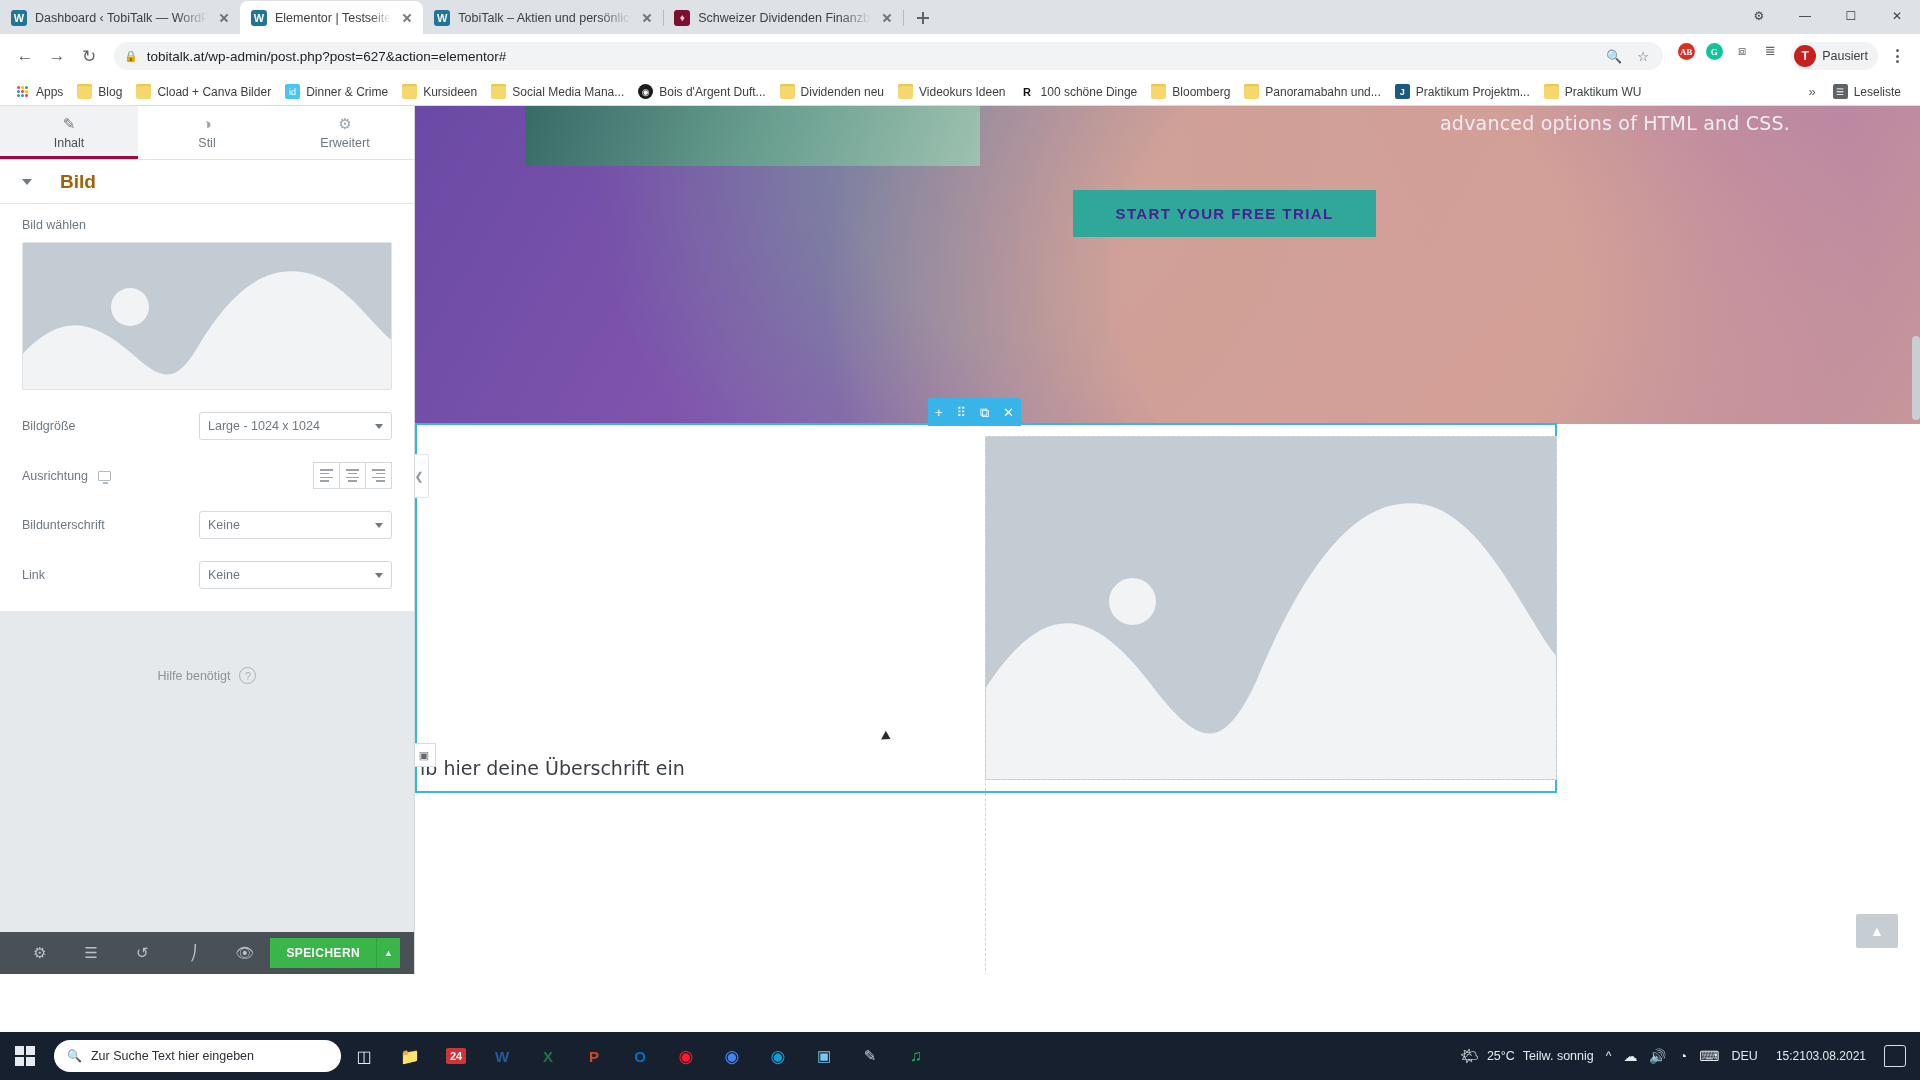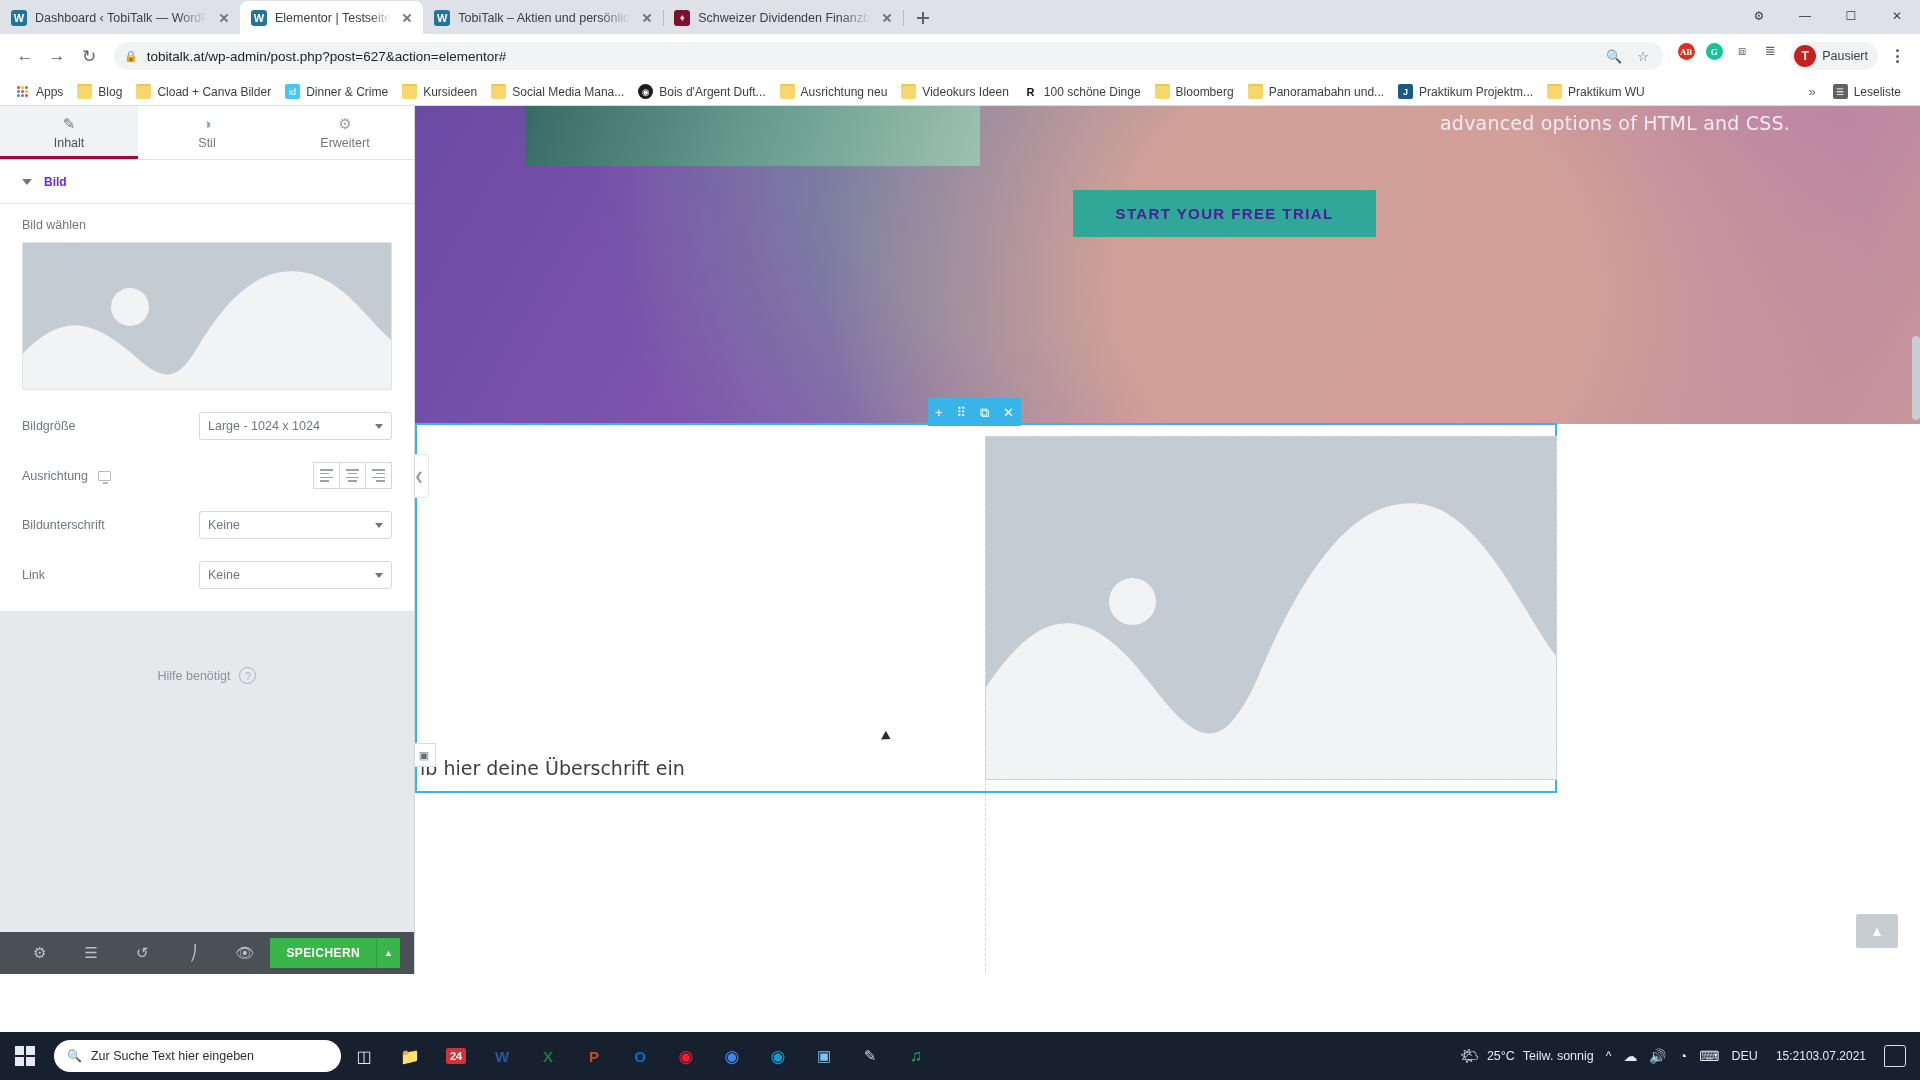--- a/index.html
+++ b/index.html
@@ -121,23 +121,23 @@
   .tabs { height:54px; background:#fff; display:flex; border-bottom:1px solid #e0e2e5; }
   .ptab { flex:1 1 0; display:flex; flex-direction:column; align-items:center;
           justify-content:center; gap:5px; font-size:12.5px; color:#6d7882; position:relative; }
   .ptab .ti { font-size:15px; color:#9aa3ab; line-height:1; }
   .ptab.active { background:#f1f2f4; color:#495157; }
   .ptab.active::after { content:""; position:absolute; left:0; bottom:0; width:100%; height:3px;
                         background:#9b0a46; }
   .ptab.active .ti { color:#6d7882; }
 
   .section-head {
-    height:44px; background:#fff; display:flex; align-items:center; gap:12px;
+    height:44px; background:#fff; display:flex; align-items:center; gap:28px;
     padding:0 22px; border-bottom:1px solid #e3e5e8;
-    font-size:12px; font-weight:bold; color:#6d28d9;
+    font-size:19px; font-weight:bold; color:#a16207;
   }
   .caret { width:0;height:0;border-left:5px solid transparent;border-right:5px solid transparent;
            border-top:6px solid #6d7882; }
 
   .panel-body { background:#fff; padding:14px 22px 22px; }
   .field-label { font-size:12.5px; color:#6d7882; }
   .img-preview {
     margin-top:10px; height:148px; border:1px solid #e0e2e5; border-radius:2px;
     background:#c4ccd3; position:relative; overflow:hidden;
   }
@@ -364,21 +364,21 @@
     <div class="bm">
       <span class="bi ic-folder"></span>
       <span>Social Media Mana...</span>
     </div>
     <div class="bm">
       <span class="bi" style="background:#1b1b1b;border-radius:50%">◉</span>
       <span>Bois d'Argent Duft...</span>
     </div>
     <div class="bm">
       <span class="bi ic-folder"></span>
-      <span>Ausrichtung neu</span>
+      <span>Dividenden neu</span>
     </div>
     <div class="bm">
       <span class="bi ic-folder"></span>
       <span>Videokurs Ideen</span>
     </div>
     <div class="bm">
       <span class="bi" style="background:#fff;color:#111;font-weight:bold;font-size:11px">R</span>
       <span>100 schöne Dinge</span>
     </div>
     <div class="bm">
@@ -587,19 +587,19 @@
         <span>Teilw. sonnig</span>
       </span>
       <span style="font-size:12px">^</span>
       <span style="font-size:14px">☁</span>
       <span style="font-size:14px">🔊</span>
       <span style="font-size:14px">◔</span>
       <span style="font-size:14px">⌨</span>
       <span>DEU</span>
       <span class="clock">
         <span>15:21</span>
-        <span>03.07.2021</span>
+        <span>03.08.2021</span>
       </span>
       <span class="notif"></span>
     </div>
   </div>
 
 </div>
 
 </body></html>

